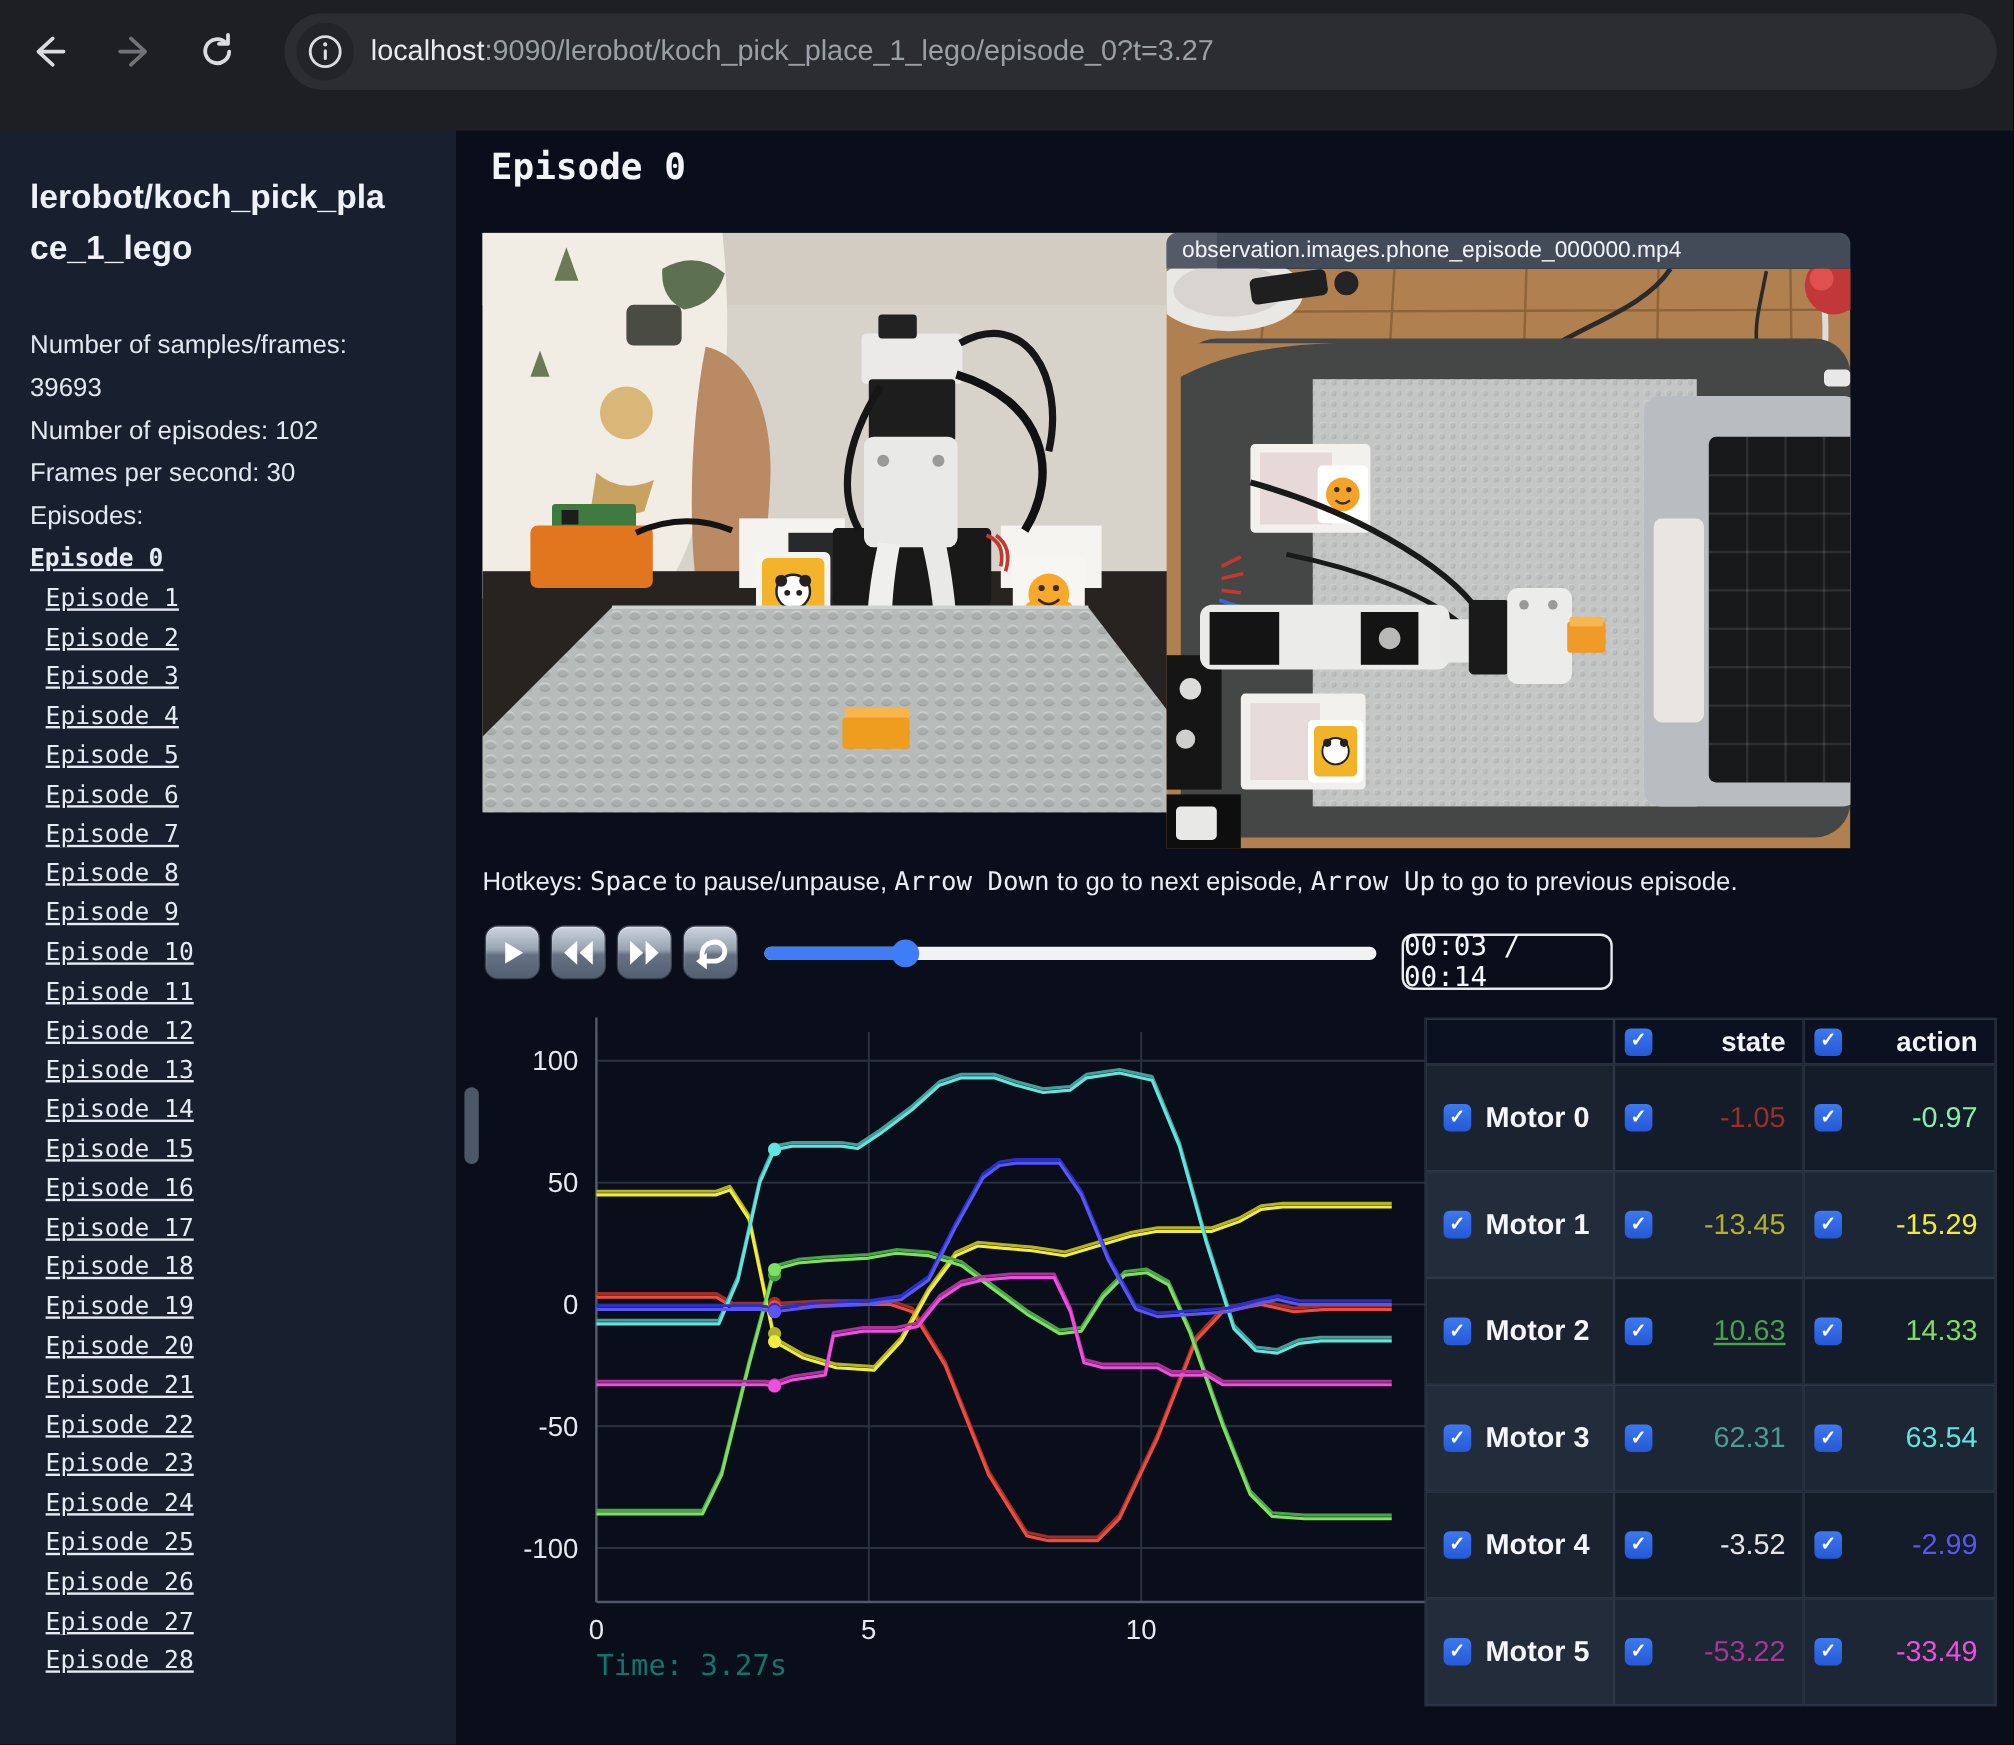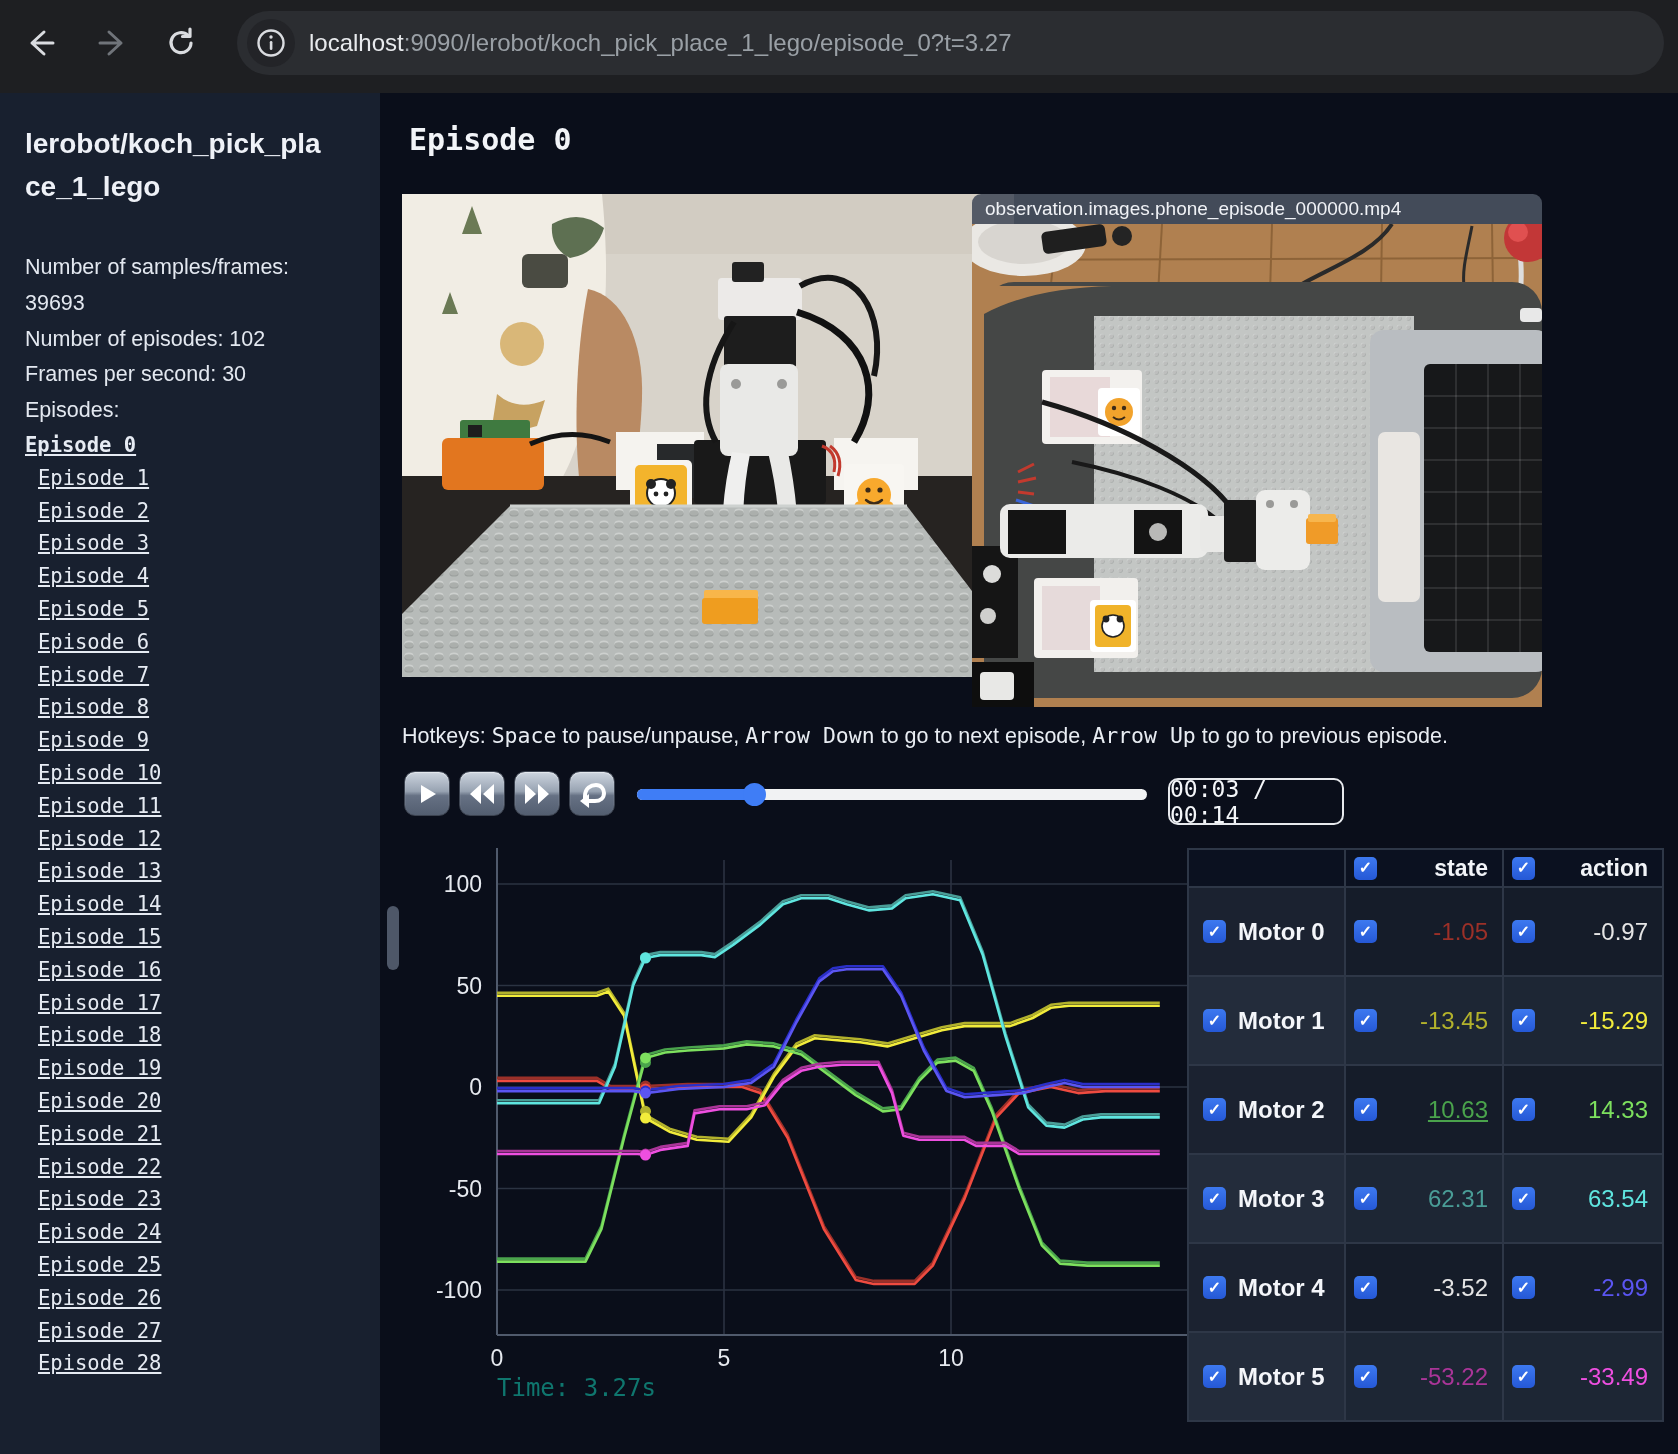--- a/index.html
+++ b/index.html
@@ -2,30 +2,30 @@
 <html><head>
 <meta charset="utf-8">
 <style>
   * { margin:0; padding:0; box-sizing:border-box; }
   html,body { background:#000; }
   .screen { position:relative; width:1678px; height:1454px; overflow:hidden;
             background:#0a0e1a; font-family:"Liberation Sans", sans-serif; color:#e8ecf2; }
   .mono { font-family:"DejaVu Sans Mono", monospace; }
 
   
-  .browser-bar { position:absolute; left:0; top:0; width:1678px; height:93px; background:#1e1f22; z-index:5; }
+  .browser-bar { position:absolute; left:0; top:0; width:1678px; height:109px; background:#1e1f22; z-index:5; }
   .nav-ico { position:absolute; top:22px; width:42px; height:42px; display:flex; align-items:center; justify-content:center; cursor:pointer; }
   .addr-pill { position:absolute; left:237px; top:11px; width:1427px; height:64px; background:#2b2d31; border-radius:32px; display:flex; align-items:center; }
   .info-wrap { width:48px; height:48px; margin-left:10px; border-radius:50%; background:#232428; display:flex; align-items:center; justify-content:center; }
   .url { margin-left:14px; font-size:24px; color:#9aa0a6; white-space:nowrap; }
   .url .host { color:#e8eaed; }
 
   
   .sidebar { position:absolute; left:0; top:86px; width:380px; height:1368px; background:#18202f; padding:36px 25px 0 25px; overflow:hidden; }
-  .ds-title { font-size:28px; font-weight:bold; color:#eef1f7; line-height:43px; width:300px; word-break:break-all; }
+  .ds-title { font-size:28px; font-weight:bold; color:#eef1f7; line-height:43px; width:300px; word-break:break-all;margin-top:20px; }
   .stats { margin-top:42px; font-size:21.5px; line-height:35.8px; color:#e3e8f0; width:312px; }
   .ep-list { margin-top:0; display:flex; flex-direction:column; }
   .ep { font-family:"DejaVu Sans Mono", monospace; font-size:20.5px; line-height:32.8px;
         color:#e6ebf3; text-decoration:underline; margin-left:13px; cursor:pointer; width:max-content; }
   .ep.active { font-weight:bold; margin-left:0; }
 
   
   .main-heading { position:absolute; left:409px; top:122px; font-size:30px; font-weight:bold; color:#f2f4f8; }
 
   .vpanel { position:absolute; top:194px; }
@@ -411,21 +411,21 @@
           <div class="tcell ncell">
             <span class="cb m14"></span>
             <span class="mlabel">Motor 0</span>
           </div>
           <div class="tcell vcell">
             <span class="cb m8"></span>
             <span class="vtext sv" style="color: rgb(156, 48, 40);">-1.05</span>
           </div>
           <div class="tcell vcell">
             <span class="cb m8"></span>
-            <span class="vtext av" style="color: #e5e5e5; text-align: right;">-0.97</span>
+            <span class="vtext av" style="color: #86efac; text-align: right;">-0.97</span>
           </div>
         </div>
         <div class="trow body row-odd">
           <div class="tcell ncell">
             <span class="cb m14"></span>
             <span class="mlabel">Motor 1</span>
           </div>
           <div class="tcell vcell">
             <span class="cb m8"></span>
             <span class="vtext sv" style="color: rgb(179, 178, 44);">-13.45</span>

